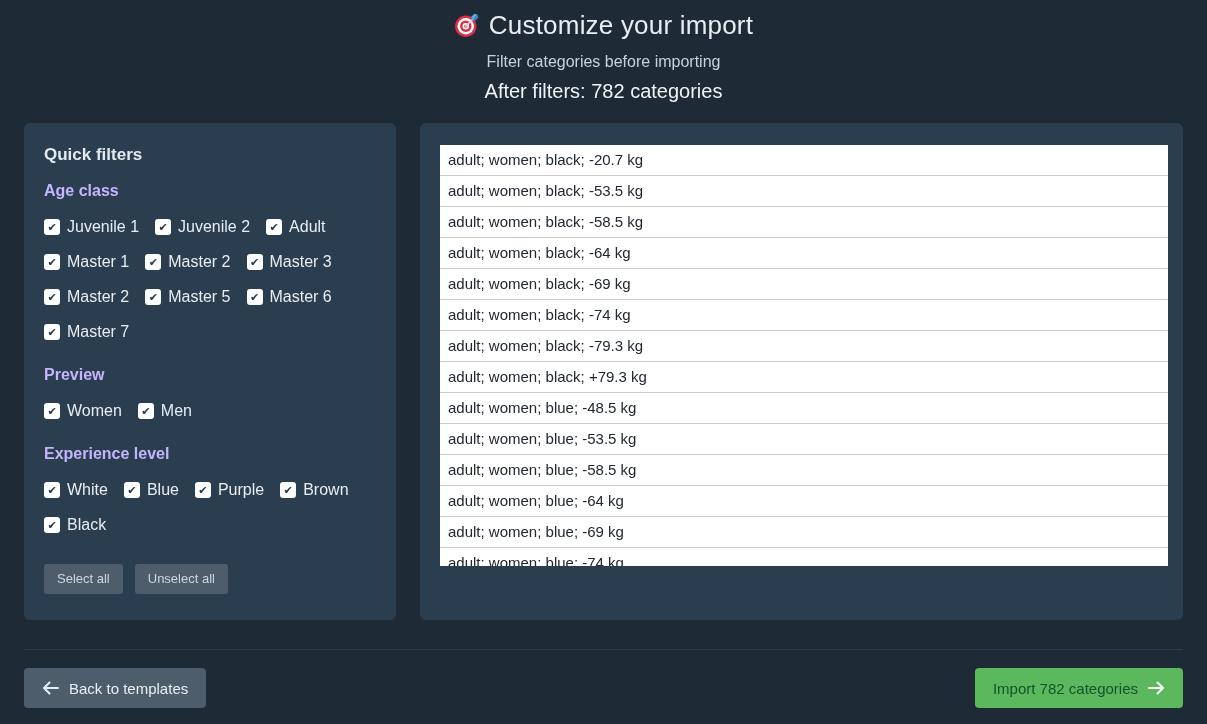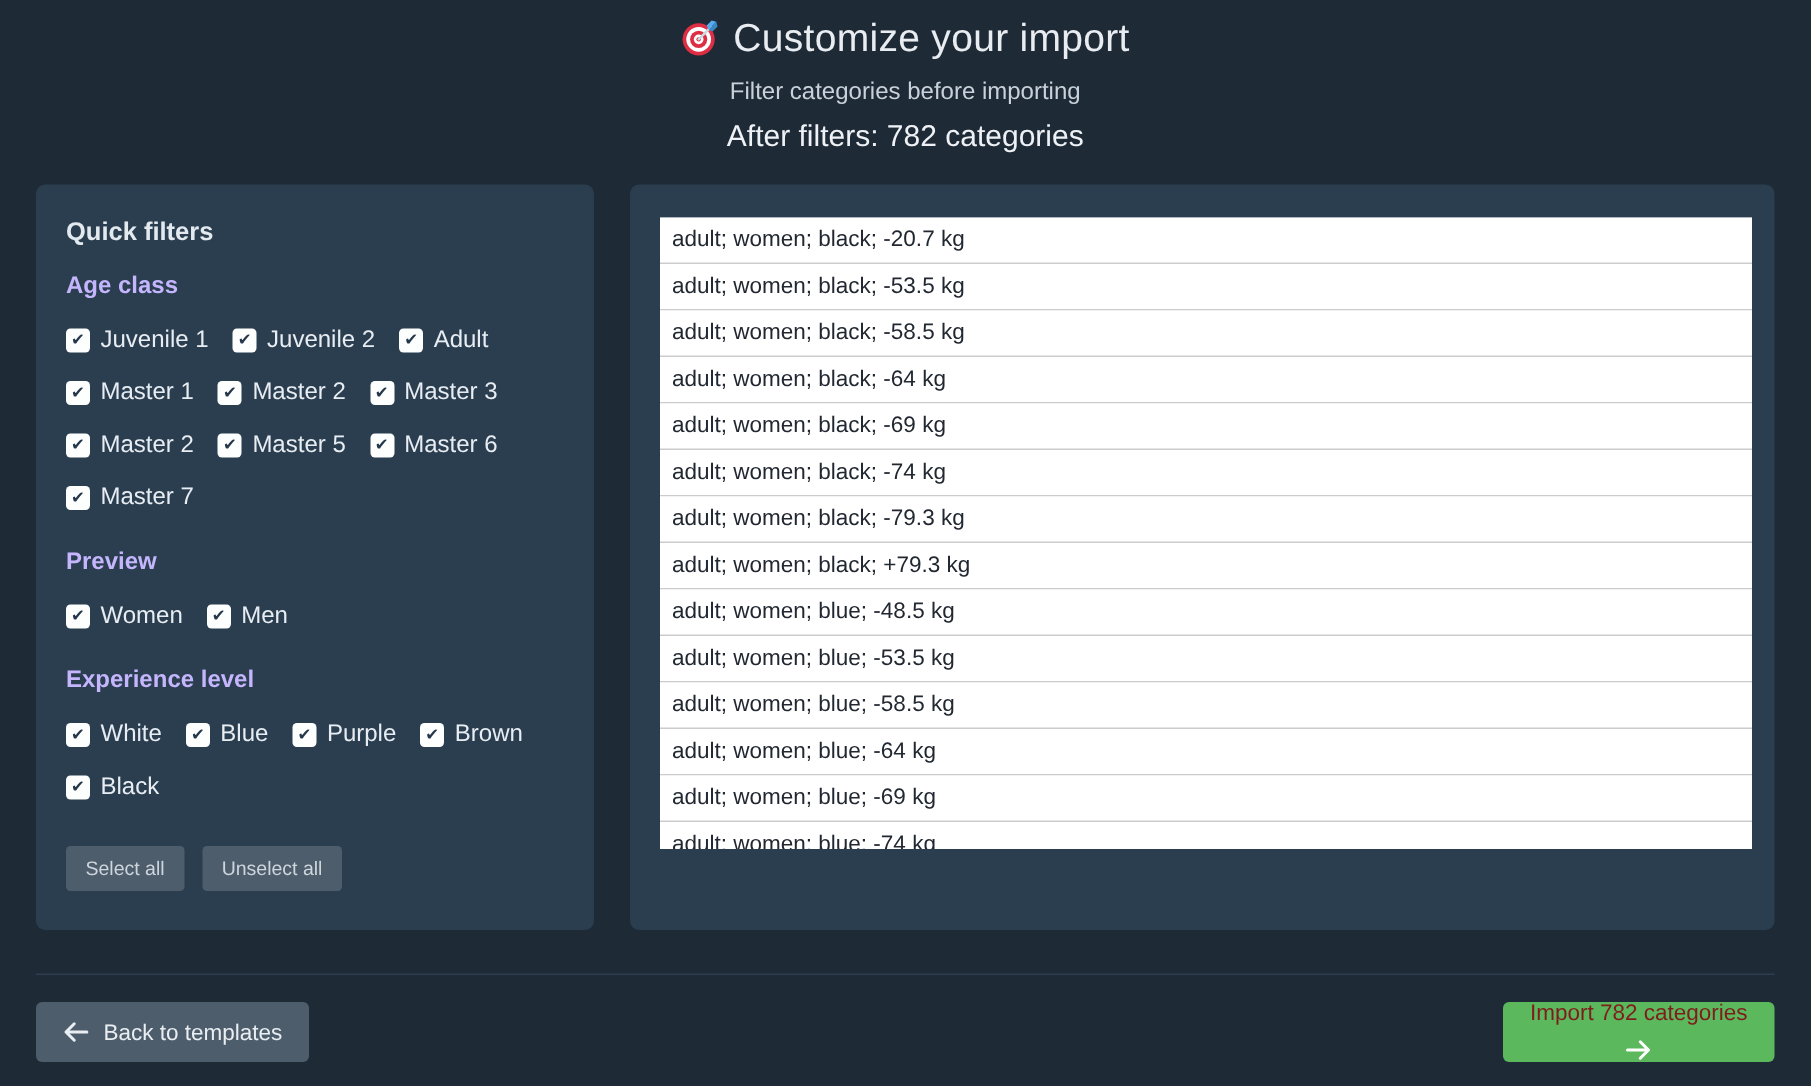--- a/index.html
+++ b/index.html
@@ -73,21 +73,21 @@
     border-top: 1px solid #2d3d4e;
     padding-top: 18px;
     display: flex; justify-content: space-between; align-items: center;
   }
   .btn-footer {
     display: inline-flex; align-items: center; gap: 10px;
     border: none; border-radius: 4px; font-family: inherit;
     font-size: 15px; padding: 0 18px; height: 40px; cursor: pointer; line-height: 1;
   }
   .btn-back { background: #4e5d6c; color: #e9eef2; }
-  .btn-import { background: #5cb85c; color: #7f1d1d; flex-direction: column; }
+  .btn-import { background: #5cb85c; color: #14532d; }
   .arrow-svg { display: block; }
 </style>
 </head>
 <body>
 
 <div class="header">
   <div class="title-row">
     <svg class="target-icon" width="25" height="25" viewBox="0 0 24 24">
       <circle cx="11.3" cy="12.7" r="10.3" fill="#dd2e44"></circle>
       <circle cx="11.3" cy="12.7" r="7.9" fill="#ffffff"></circle>

